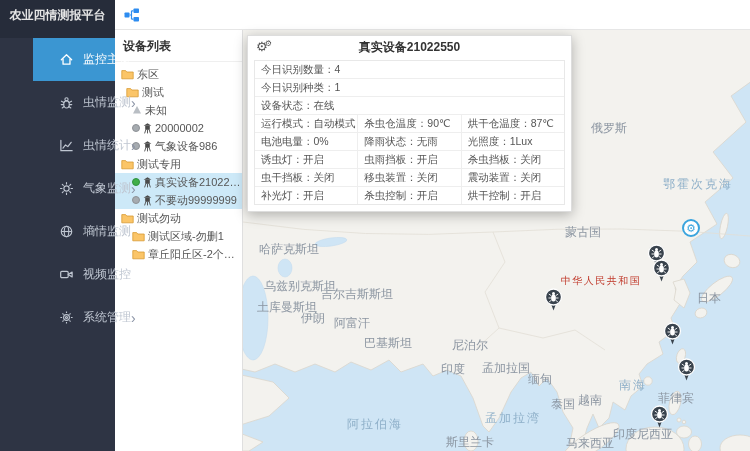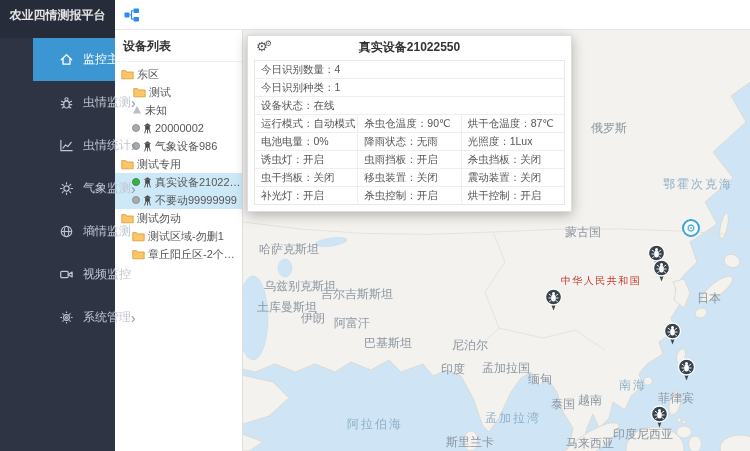--- a/index.html
+++ b/index.html
@@ -273,21 +273,21 @@
     <div class="panel-title">设备列表</div>
     <div class="tree">
         <div class="tree-row" style="padding-left: 6px;">
           <span class="t-icon">
             <svg width="13" height="11" viewBox="0 0 13 11">
               <path d="M0.8 1.6 H4.6 L5.8 3 H12.2 V9.8 H0.8 Z" fill="#fbc568" stroke="#d89a33" stroke-width="0.8"></path>
             </svg>
           </span>
           <span class="t-label">东区</span>
         </div>
-        <div class="tree-row" style="padding-left: 18px;">
+        <div class="tree-row" style="padding-left: 11px;">
           <span class="t-icon">
             <svg width="13" height="11" viewBox="0 0 13 11">
               <path d="M0.8 1.6 H4.6 L5.8 3 H12.2 V9.8 H0.8 Z" fill="#fbc568" stroke="#d89a33" stroke-width="0.8"></path>
             </svg>
           </span>
           <span class="t-label">测试</span>
         </div>
         <div class="tree-row" style="padding-left: 17px;">
           <span class="t-icon">
             <svg width="10" height="10" viewBox="0 0 10 10">

